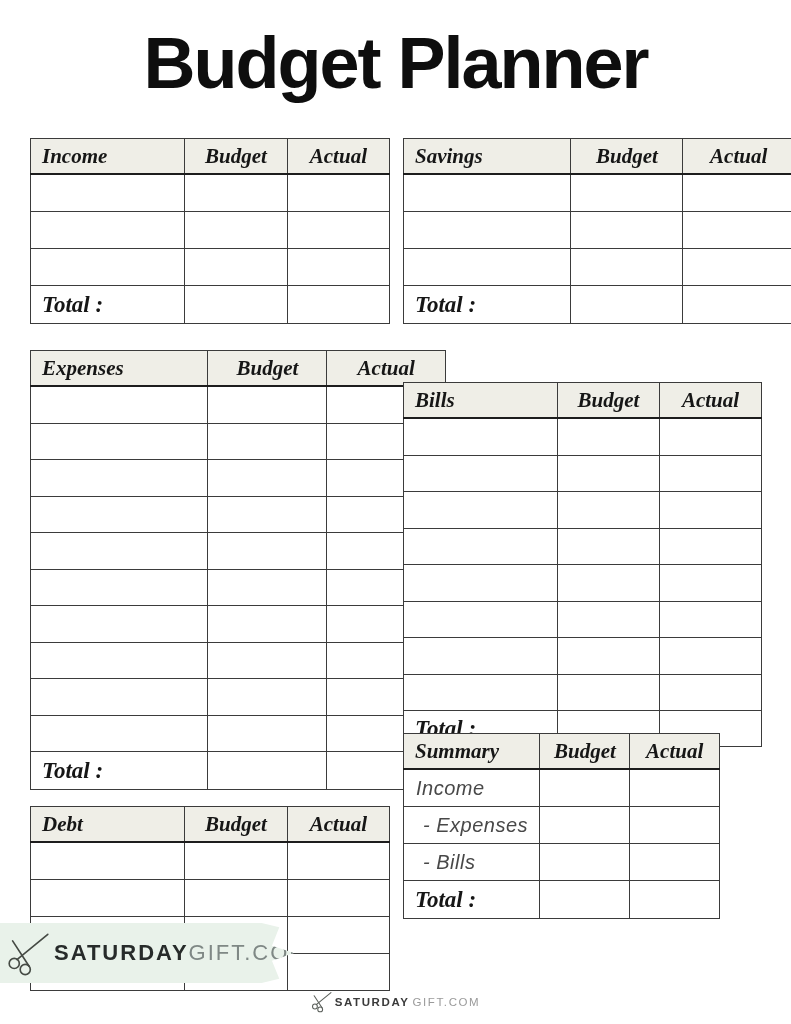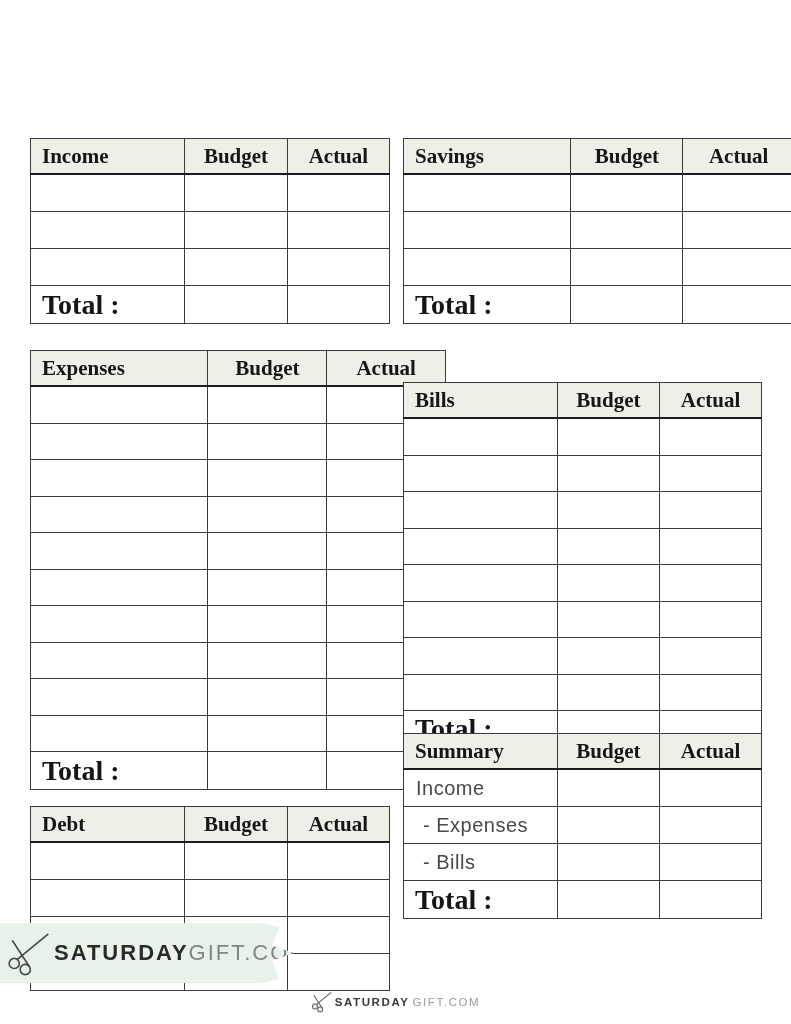--- a/index.html
+++ b/index.html
@@ -5,48 +5,48 @@
   html,body{margin:0;padding:0;background:#ffffff;}
   .page{position:relative;width:791px;height:1024px;background:#ffffff;overflow:hidden;
         font-family:"Liberation Sans",sans-serif;}
 
   
   .title{position:absolute;top:18px;left:0;width:791px;text-align:center;
          font-family:"Liberation Sans",sans-serif;font-weight:800;font-size:72px;
          letter-spacing:-2px;color:#0e0e0e;margin:0;line-height:1.25;}
 
   
-  .tbl{position:absolute;}
+  .tbl{position:absolute;font-style:italic;}
   .tbl table{border-collapse:collapse;table-layout:fixed;width:100%;
              border:1.3px solid #2c2c2c;}
   .tbl th,.tbl td{border:1px solid #3b3b3b;padding:0;overflow:hidden;}
   .tbl thead th{background:#EFEEE7;height:34px;
         font-family:"Liberation Serif",serif;font-weight:700;font-size:21px;color:#161616;
         border-bottom:2px solid #1d1d1d;}
   .tbl thead th.c1{text-align:left;padding-left:11px;}
   .tbl thead th.c2,.tbl thead th.c3{text-align:center;}
   .c1{width:41.3%;} .c2{width:29.4%;} .c3{width:29.3%;}
   .tbl tbody td{height:36px;background:#ffffff;}
   .rows-tight tbody td{height:35.5px;}
   .tbl tfoot td{height:37px;background:#ffffff;}
   .tfoot-short tfoot td{height:35px;}
-  .total-label{font-family:"Liberation Serif",serif;font-weight:700;font-size:28px;
+  .total-label{font-family:"Liberation Serif",serif;font-weight:700;font-size:23px;
                color:#161616;text-align:left;padding-left:11px !important;}
 
   
   .sum-label{font-family:"Liberation Sans",sans-serif;font-weight:400;font-size:20px;
              color:#484848;text-align:left;padding-left:12px !important;letter-spacing:.5px;}
   .sum-label.indent{padding-left:19px !important;}
 
   
   .pos-income  {left:30px; top:138px;width:360px;}
   .pos-savings {left:403px;top:138px;width:392px;}
   .pos-expenses{left:30px; top:350px;width:416px;}
   .pos-bills   {left:403px;top:350px;width:359px;margin-top:32px;}
-  .pos-summary {left:403px;top:733px;width:359px;border-radius:25px;}
+  .pos-summary {left:403px;top:733px;width:317px;border-radius:25px;}
   .pos-debt    {left:30px; top:806px;width:360px;}
 
   
   .ribbon{position:absolute;left:0;top:923px;width:294px;height:60px;background:#E9F2EA;
           z-index:5;display:flex;align-items:center;padding-left:6px;box-sizing:border-box;
           clip-path:polygon(0 0,89% 0,95% 7%,92.5% 38%,100% 50%,92.5% 63%,95% 93%,89% 100%,0 100%);}
   .ribbon .scissors{flex:0 0 auto;margin-right:4px;}
   .brand-bold{font-weight:700;font-size:22px;letter-spacing:2px;color:#272B2A;}
   .brand-light{font-weight:400;font-size:22px;letter-spacing:2px;color:#7F8885;}
 
@@ -54,20 +54,21 @@
   .footer{position:absolute;left:0;top:990px;width:791px;display:flex;
           align-items:center;justify-content:center;gap:3px;}
   .footer .brand-bold{font-size:11.5px;letter-spacing:1.6px;color:#3A3A3A;}
   .footer .brand-light{font-size:11.5px;letter-spacing:1.6px;color:#9A9A9A;}
 </style>
 </head>
 <body>
 
 <div class="page">
 
+  <h1 class="title">Budget Planner</h1>
 
   <section class="tbl pos-income">
     <table>
       <thead>
         <tr>
           <th class="c1">Income</th>
           <th class="c2">Budget</th>
           <th class="c3">Actual</th>
         </tr>
       </thead>

